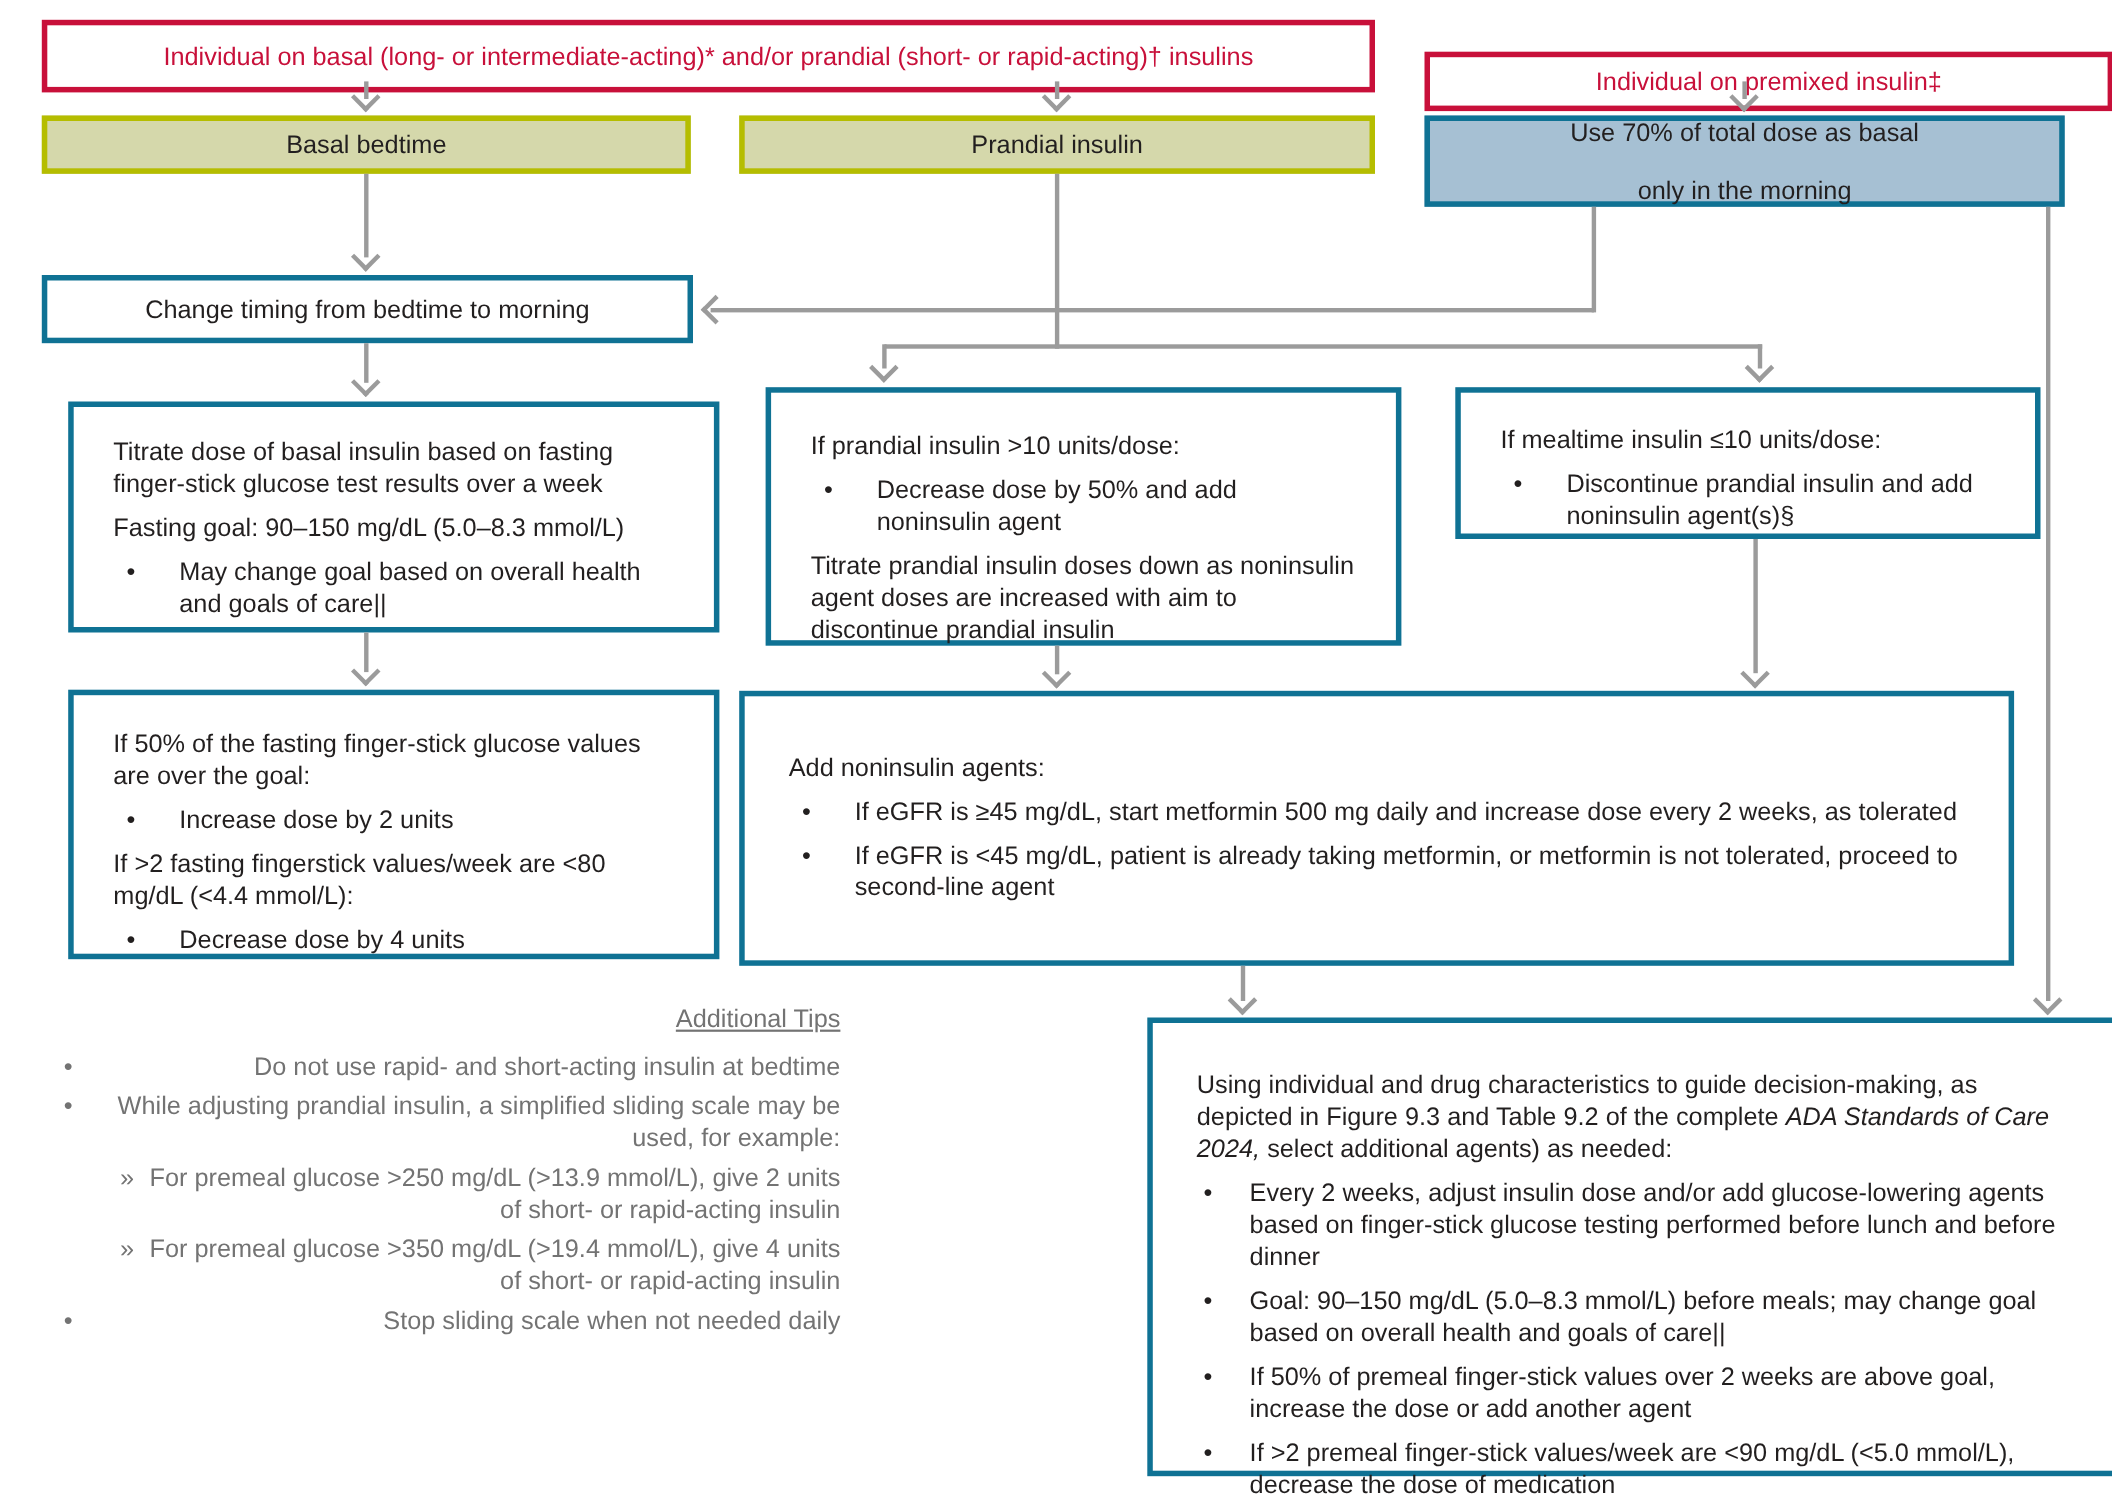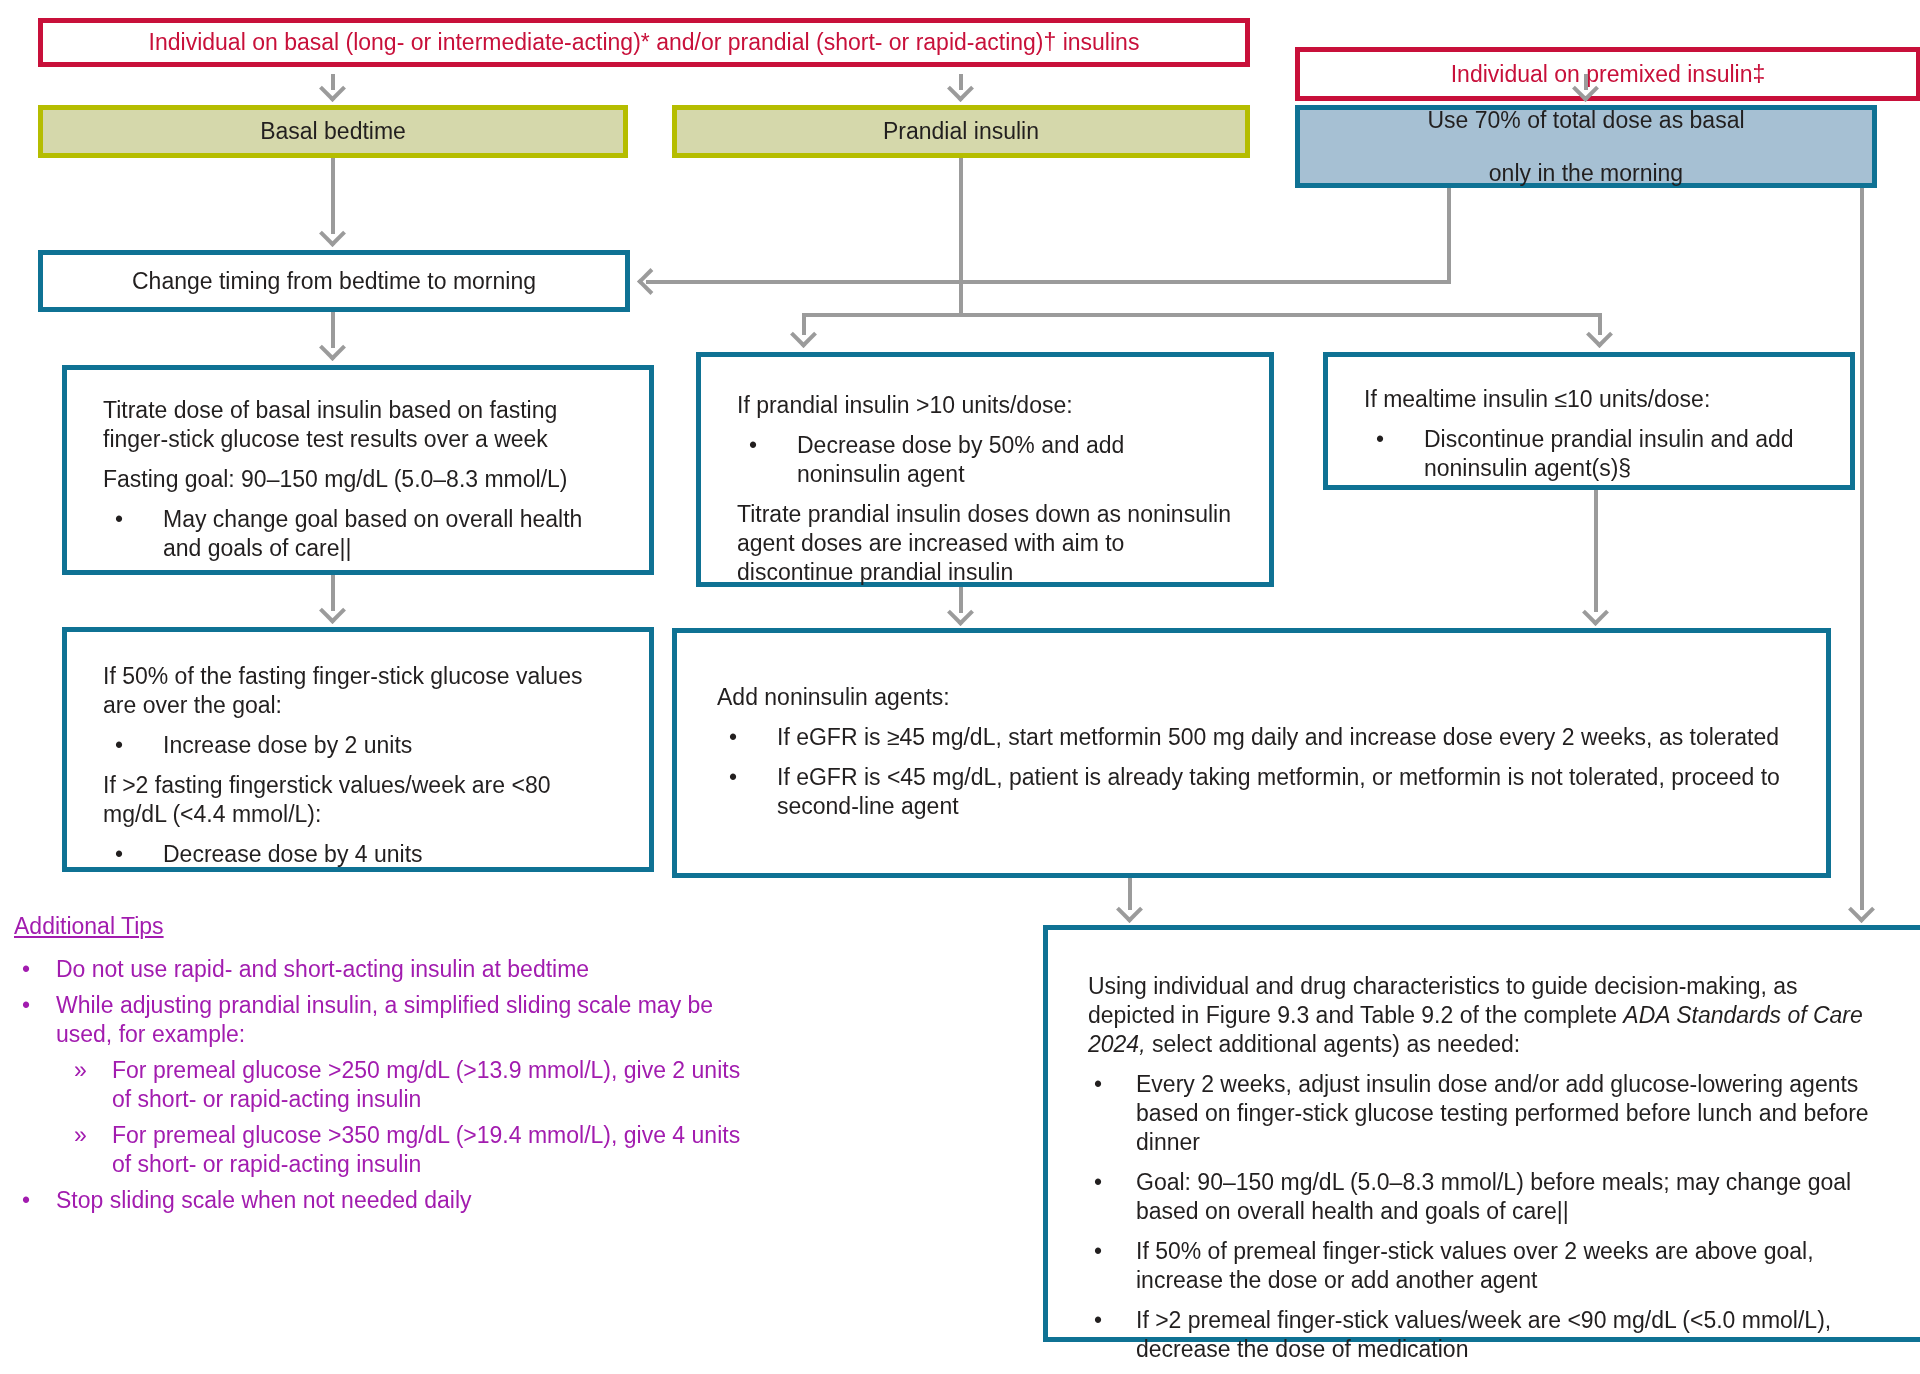--- a/index.html
+++ b/index.html
@@ -20,36 +20,36 @@
   .bullet .mk{flex:0 0 48px;padding-left:12px;}
   .bullet .bt{flex:1;}
   .decision .bullet .mk{flex:0 0 42px;padding-left:6px;}
   .it{font-style:italic;}
   
   .vl{position:absolute;width:4px;background:#9b9b9b;}
   .hl{position:absolute;height:4px;background:#9b9b9b;}
   .ahd{position:absolute;width:15px;height:15px;border-right:4px solid #9b9b9b;border-bottom:4px solid #9b9b9b;transform:rotate(45deg);}
   .ahl{position:absolute;width:15px;height:15px;border-left:4px solid #9b9b9b;border-bottom:4px solid #9b9b9b;transform:rotate(45deg);}
   
-  .tips{position:absolute;left:14px;top:912px;width:740px;color:#a21caf;}
+  .tips{position:absolute;left:24px;top:912px;width:740px;color:#737373;text-align:right;}
   .tips-title{text-decoration:underline;margin:0 0 14px 0;}
   .tip{display:flex;margin:0 0 7px 0;}
   .tip-l1 .mk2{flex:0 0 34px;padding-left:8px;}
   .tip-l1 .mk2::before{content:"\2022";}
   .tip-l2{margin-left:42px;}
   .tip-l2 .mk2{flex:0 0 38px;padding-left:18px;}
   .tip-l2 .mk2::before{content:"\00BB";}
   .tip .tt{flex:1;}
 </style>
 </head>
 <body>
 
 <div class="canvas">
 
-  <div class="box red-box" style="left:38px;top:18px;width:1212px;height:49px;">
+  <div class="box red-box" style="left:38px;top:18px;width:1212px;height:66px;">
     <span>Individual on basal (long- or intermediate-acting)* and/or prandial (short- or rapid-acting)† insulins</span>
   </div>
   <div class="box red-box" style="left:1295px;top:18px;width:626px;height:54px;margin-top:29px;">
     <span>Individual on premixed insulin‡</span>
   </div>
 
   <div class="box olive-box" style="left:38px;top:105px;width:590px;height:53px;">
     <span>Basal bedtime</span>
   </div>
   <div class="box olive-box" style="left:672px;top:105px;width:578px;height:53px;">

